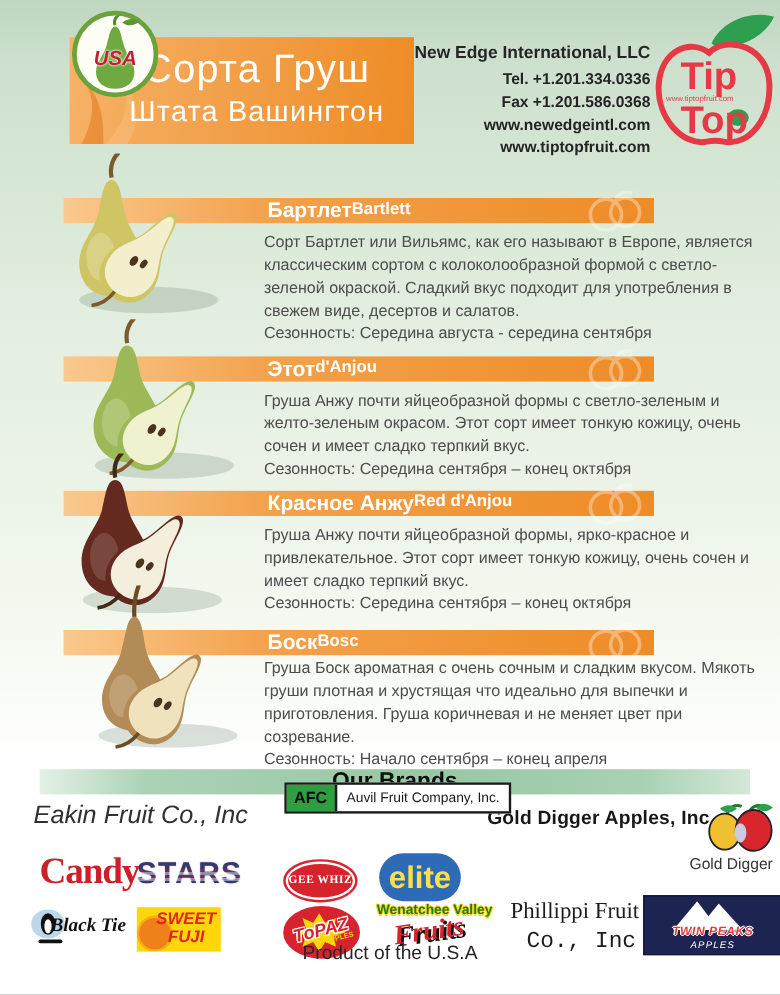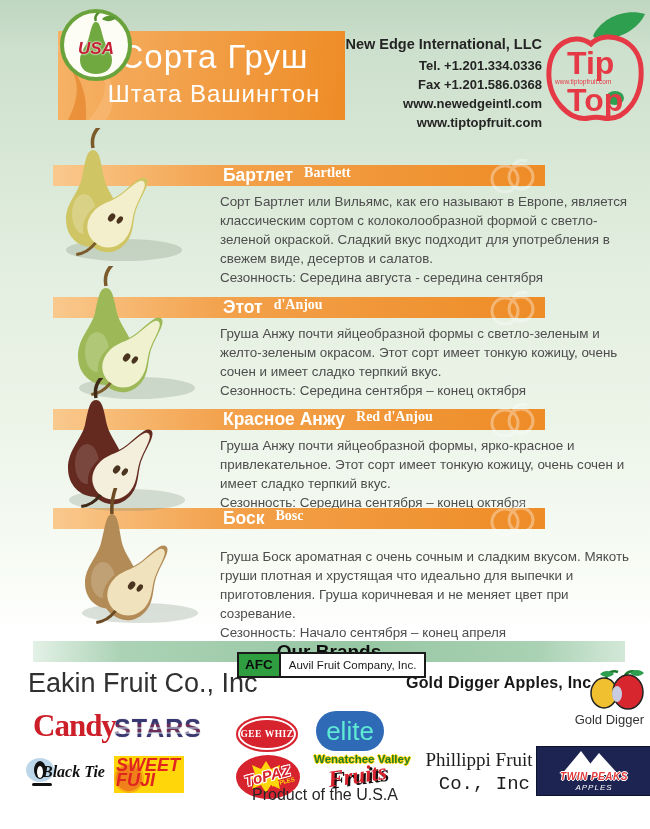--- a/index.html
+++ b/index.html
@@ -33,33 +33,33 @@
   .contact-line{font-size:13px; font-weight:bold; line-height:19px;}
   .tiptop{position:absolute; left:541px; top:6px; width:108px; height:124px; z-index:2;}
   
   .variety-bar{
     position:absolute; left:53px; width:492px; height:21px; z-index:1;
     background:linear-gradient(90deg,#f9c98d 0%,#f3a14b 35%,#ee8c26 100%);
   }
   .variety-bar .apple-mark{position:absolute; right:6px; top:-6px; opacity:.35;}
   .bar-label{position:absolute; left:170px; top:0; height:21px; display:flex; align-items:flex-start; white-space:nowrap;}
   .bar-name-ru{color:#fff; font-weight:bold; font-size:17.5px;}
-  .bar-name-en{color:#fff; font-weight:bold; font-size:14px; margin-left:11px;font-family:Liberation Serif, serif;}
+  .bar-name-en{color:#fff; font-weight:bold; font-size:14px; }
   .pear-art{position:absolute; z-index:2;}
   .desc{
     position:absolute; left:220px; width:416px; color:#4d4d4d; font-size:13.4px; line-height:19px; z-index:1;
   }
   .season{margin-top:0px;}
   
   .brands-bar{
     position:absolute; left:33px; top:641px; width:592px; height:21px;
     background:linear-gradient(90deg,#e3f1e6 0%,#abd2b5 15%,#97c7a3 55%,#a9d1b3 85%,#d3e8d8 100%);
     text-align:center; color:#0d0d0d; font-weight:bold; font-size:19px; line-height:21px;
   }
-  .eakin{position:absolute; left:28px; top:668px; font-size:27px; color:#303030;}
+  .eakin{position:absolute; left:28px; top:668px; font-size:21px; color:#303030;font-style:italic;}
   .afc{position:absolute; left:237px; top:652px; display:flex; border:2px solid #1a1a1a; background:#fff; height:22px; z-index:1;}
   .afc-abbr{background:#2f9e41; color:#0c0c0c; font-weight:800; font-size:13.5px; line-height:22px; padding:0 6px; border-right:2px solid #1a1a1a;}
   .afc-name{color:#1a1a1a; font-size:11.5px; line-height:22px; padding:0 8px; white-space:nowrap;}
   .gold-digger{position:absolute; left:406px; top:674px; width:242px;}
   .gd-name{font-weight:800; font-size:16px; letter-spacing:0.2px; color:#171717; white-space:nowrap;}
   .gd-apples{position:absolute; right:0px; top:-6px;}
   .gd-caption{position:absolute; right:4px; top:38px; font-size:13px; color:#333;}
   .candy{position:absolute; left:33px; top:708px; font-family:"Liberation Serif",serif; font-weight:bold; font-size:31px; color:#cc1f29; letter-spacing:-1px;}
   .stars{
     position:absolute; left:114px; top:714px; font-weight:800; font-size:25px; letter-spacing:1px; color:#393871;
@@ -69,26 +69,26 @@
   }
   .gee-whiz{
     position:absolute; left:236px; top:716px; width:62px; height:36px; background:#d6232e; border-radius:50%;
     box-shadow:inset 0 0 0 2px #d6232e, inset 0 0 0 4px #fff;
     display:flex; align-items:center; justify-content:center;
     color:#fff; font-family:"Liberation Serif",serif; font-weight:bold; font-size:9.5px; letter-spacing:0.5px;
   }
   .elite{
     position:absolute; left:316px; top:711px; width:68px; height:40px; background:#2e6ab5; border-radius:20px;
     display:flex; align-items:center; justify-content:center;
-    color:#5eead4; font-size:26px; font-weight:normal; letter-spacing:0px;
+    color:#fde047; font-size:26px; font-weight:bold; letter-spacing:0px;
   }
   .black-tie{position:absolute; left:24px; top:755px; width:100px; height:38px;}
   .bt-text{position:absolute; left:18px; top:8px; font-family:"Liberation Serif",serif; font-style:italic; font-weight:bold; font-size:16px; color:#111; white-space:nowrap;}
   .sweet-fuji{position:absolute; left:114px; top:756px; width:70px; height:37px; background:#ffd60a; overflow:hidden;}
-  .sf-text{position:absolute; right:4px; top:2px; text-align:left; color:#e02420; font-weight:800; font-style:italic; font-size:18px; line-height:15px;}
+  .sf-text{position:absolute; right:4px; top:2px; text-align:center; color:#e02420; font-weight:800; font-style:italic; font-size:14px; line-height:15px;}
   .sf-burst{position:absolute; left:2px; bottom:2px; width:26px; height:26px; background:#f08019; border-radius:50%; box-shadow:0 0 0 2px rgba(240,128,25,.45);}
   .topaz{position:absolute; left:236px; top:755px; width:64px; height:44px; background:#d6232e; border-radius:50%;}
   .tz-word{position:absolute; left:8px; top:12px; transform:rotate(-14deg); color:#d6232e; font-weight:800; font-style:italic; font-size:15px;
     text-shadow:-1px -1px 0 #fff,1px -1px 0 #fff,-1px 1px 0 #fff,1px 1px 0 #fff;}
   .tz-sub{position:absolute; right:5px; top:24px; color:#ffd60a; font-size:6px; font-weight:bold; transform:rotate(-14deg);}
   .wenatchee{position:absolute; left:314px; top:753px; width:92px; height:48px;}
   .wv-line1{font-weight:800; font-size:11.5px; color:#1f7a2d; text-shadow:-1px 0 #ffd60a,1px 0 #ffd60a,0 -1px #ffd60a,0 1px #ffd60a; white-space:nowrap;}
   .wv-line2{position:absolute; left:14px; top:10px; font-family:"Liberation Serif",serif; font-style:italic; font-weight:bold; font-size:23px; color:#d6232e; transform:rotate(-8deg); text-shadow:2px 2px 0 #111;}
   .phillippi{position:absolute; left:424px; top:747px; width:110px; font-family:"Liberation Serif",serif; font-size:19px; color:#1d1d1d; text-align:center; line-height:25px;}
   .phillippi .l2{text-align:right; padding-right:4px;font-family:Liberation Mono, monospace;}
@@ -229,21 +229,21 @@
       <ellipse cx="30" cy="52" rx="3" ry="4.5" fill="#4a3420"></ellipse>
       <ellipse cx="38" cy="49" rx="2.5" ry="4" fill="#4a3420"></ellipse>
       <path d="M33,82 C33,92 30,98 25,103" stroke="#3f2a18" stroke-width="3" fill="none"></path>
     </g>
   </svg>
   <div class="desc" style="top:436px;">
     <div>Груша Анжу почти яйцеобразной формы, ярко-красное и привлекательное.  Этот сорт имеет тонкую кожицу, очень сочен и имеет сладко терпкий вкус.</div>
     <div class="season">Сезонность: Середина сентября – конец октября</div>
   </div>
 
-  <div class="variety-bar" style="top:508px;">
+  <div class="variety-bar" style="top:525px;">
     <svg class="apple-mark" width="56" height="34" viewBox="0 0 56 34">
       <circle cx="22" cy="20" r="13" fill="none" stroke="#fff" stroke-width="3"></circle>
       <circle cx="38" cy="18" r="12" fill="none" stroke="#fff" stroke-width="3"></circle>
       <path d="M30,8 C32,2 38,0 44,2" fill="none" stroke="#fff" stroke-width="3"></path>
     </svg>
     <div class="bar-label">
       <span class="bar-name-ru">Боск</span>
       <span class="bar-name-en">Bosc</span>
     </div>
   </div>

